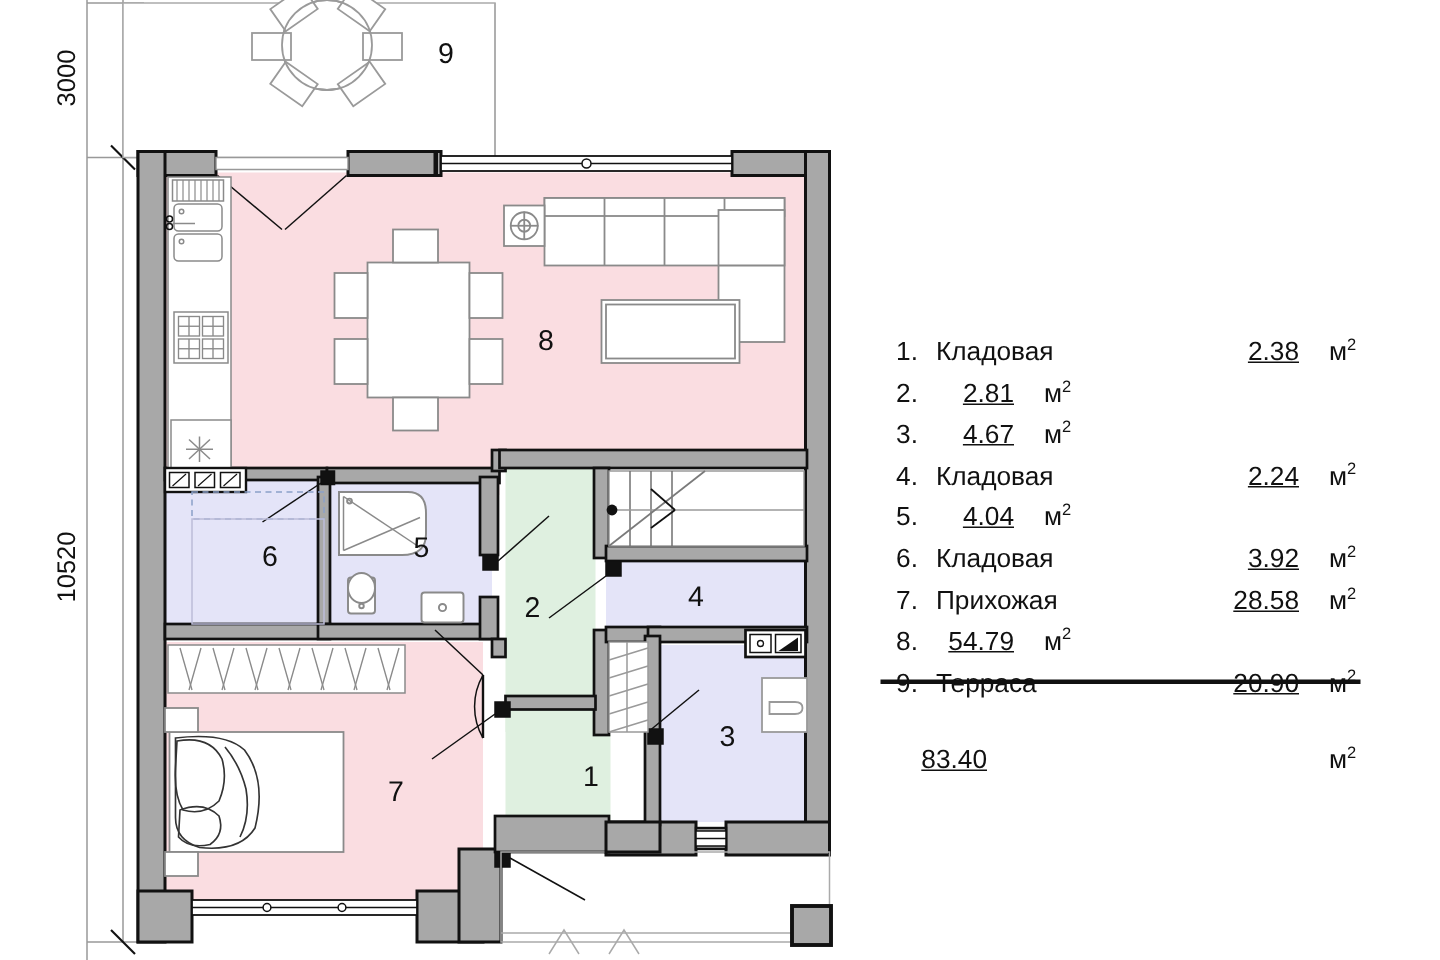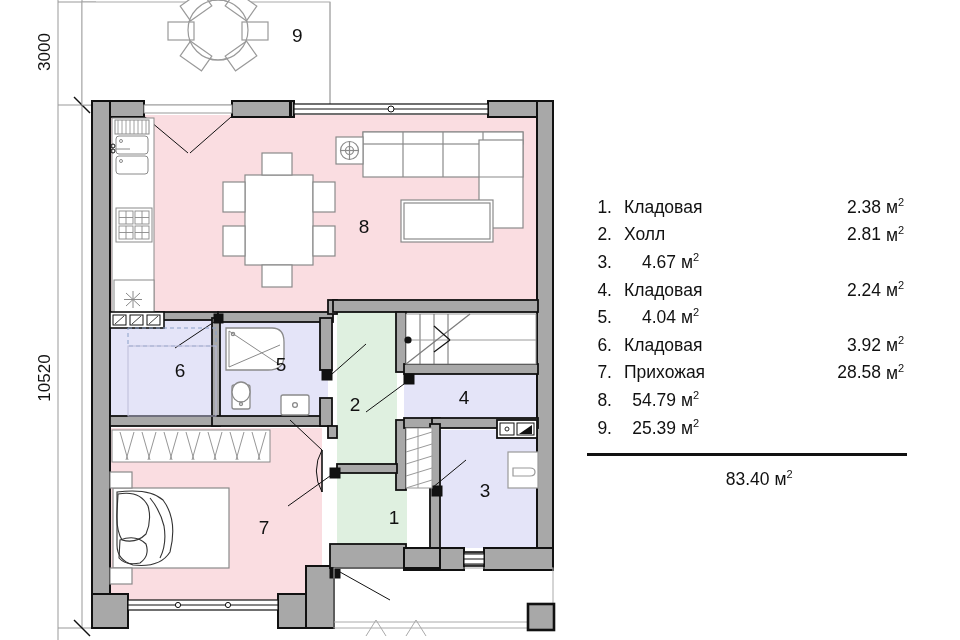--- a/index.html
+++ b/index.html
@@ -46,45 +46,47 @@
     flex: 0 0 auto;
   }
   .legend-name {
     padding-left: 12px;
     flex: 1 1 auto;
   }
   .legend-val {
     flex: 0 0 auto;
     text-align: right;
     min-width: 64px;
+    text-decoration: underline;
   }
   .legend-unit {
     flex: 0 0 auto;
-    padding-left: 5px;
+    padding-left: 20px;
     width: 30px;
     text-align: left;
+    margin-top: 28px;
   }
   .legend-unit sup {
     font-size: 11px;
     vertical-align: super;
   }
   #legend-rule {
     margin-top: 9px;
     margin-left: 1px;
     width: 320px;
     height: 2.5px;
     background: #111111;
   }
   #legend-total {
     display: flex;
     align-items: baseline;
     margin-top: 12px;
     font-size: 17.5px;
     color: #111111;
-    justify-content: center;
+    justify-content: space-between;
     padding-right: 0px;
   }
   #legend-total .legend-val { min-width: 72px; }
 </style>
 </head>
 <body>
 
 <div id="page">
 
   <svg id="planSvg" width="960" height="640" viewBox="0 0 960 640">
@@ -464,21 +466,20 @@
 
   <div id="legend">
     <div class="legend-row">
       <span class="legend-num">1.</span>
       <span class="legend-name">Кладовая</span>
       <span class="legend-val">2.38</span>
       <span class="legend-unit"><span>м</span><sup>2</sup></span>
     </div>
     <div class="legend-row">
       <span class="legend-num">2.</span>
-      <span class="legend-name">Холл</span>
       <span class="legend-val">2.81</span>
       <span class="legend-unit"><span>м</span><sup>2</sup></span>
     </div>
     <div class="legend-row">
       <span class="legend-num">3.</span>
       <span class="legend-val">4.67</span>
       <span class="legend-unit"><span>м</span><sup>2</sup></span>
     </div>
     <div class="legend-row">
       <span class="legend-num">4.</span>
@@ -503,21 +504,22 @@
       <span class="legend-val">28.58</span>
       <span class="legend-unit"><span>м</span><sup>2</sup></span>
     </div>
     <div class="legend-row">
       <span class="legend-num">8.</span>
       <span class="legend-val">54.79</span>
       <span class="legend-unit"><span>м</span><sup>2</sup></span>
     </div>
     <div class="legend-row">
       <span class="legend-num">9.</span>
-      <span class="legend-val">25.39</span>
+      <span class="legend-name">Терраса</span>
+      <span class="legend-val">20.90</span>
       <span class="legend-unit"><span>м</span><sup>2</sup></span>
     </div>
 
     <div id="legend-rule"></div>
 
     <div id="legend-total">
       <span class="legend-val">83.40</span>
       <span class="legend-unit"><span>м</span><sup>2</sup></span>
     </div>
   </div>

